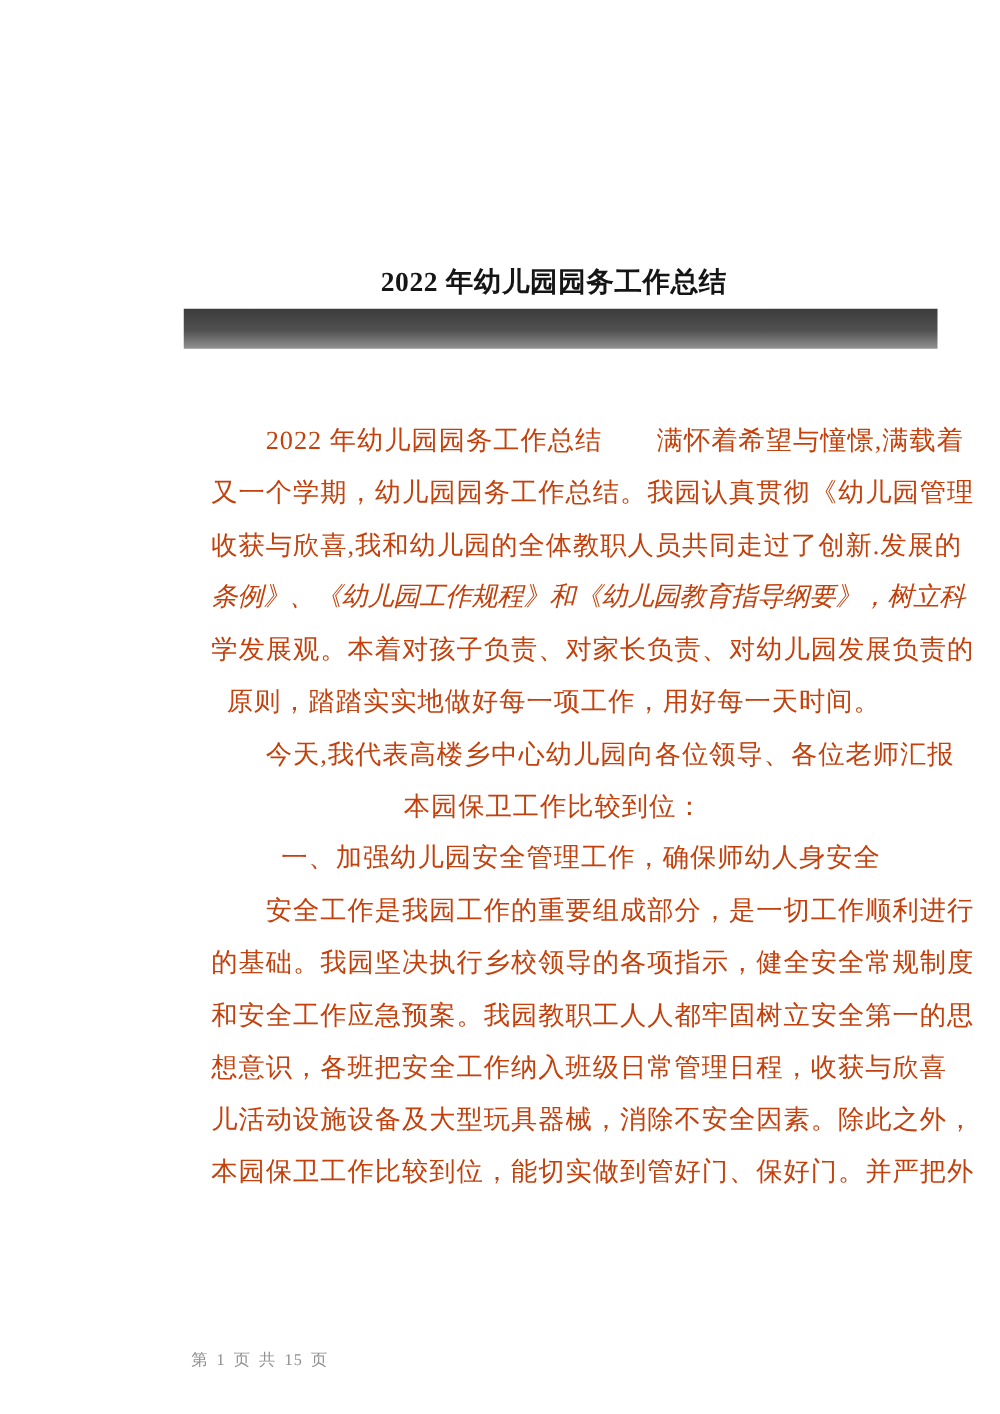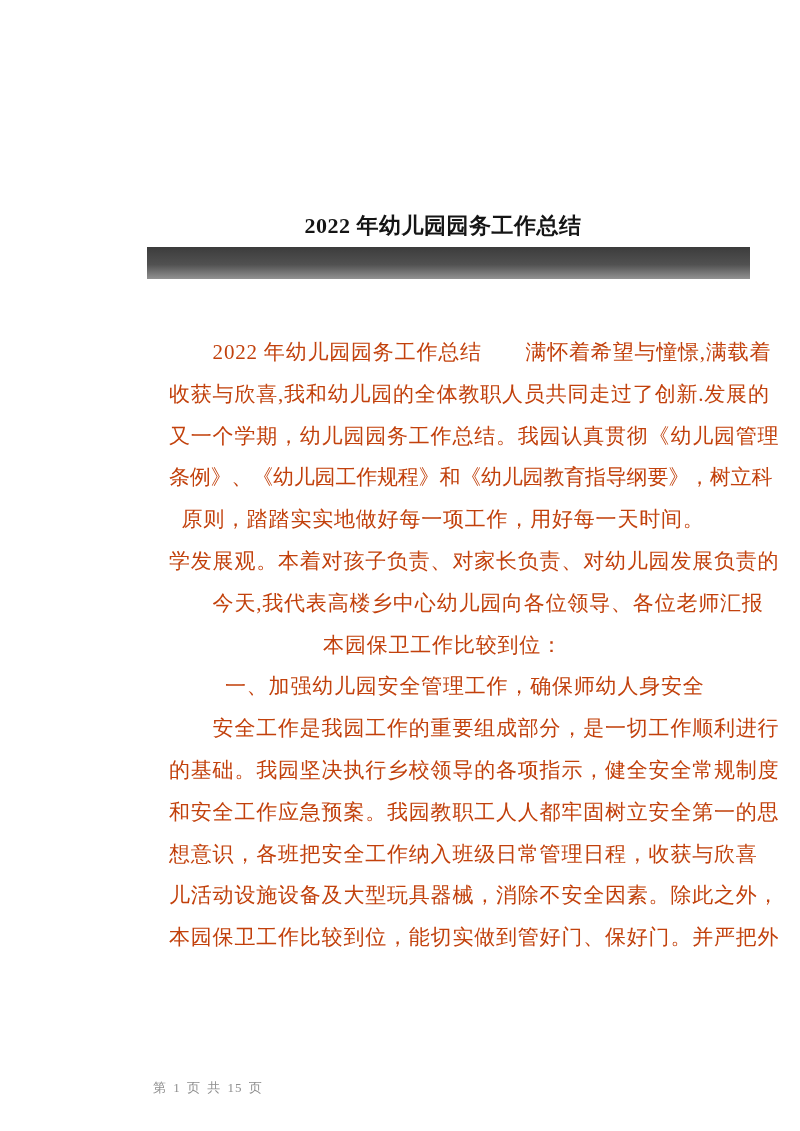--- a/index.html
+++ b/index.html
@@ -41,21 +41,21 @@
     letter-spacing: 0.8px;
     color: #c2410c;
     text-align: center;
   }
   .text-line {
     height: 41.8px;
     line-height: 41.8px;
     white-space: nowrap;
   }
   .text-line.indent { text-indent: 43.6px; }
-  .text-line.tight { letter-spacing: -0.2px; }
+  .text-line.tight { letter-spacing: -0.2px; font-style: italic; }
   .page-footer {
     position: absolute;
     top: 1031px;
     left: 105px;
     width: 612px;
     font-size: 13px;
     line-height: 18px;
     color: #8f8f8f;
     letter-spacing: 1px;
     word-spacing: 2px;
@@ -65,25 +65,25 @@
 <body>
 
 <div class="page">
 
   <h1 class="doc-title">2022 年幼儿园园务工作总结</h1>
 
   <div class="divider"></div>
 
   <div class="doc-body">
     <div class="text-line indent">2022 年幼儿园园务工作总结　　满怀着希望与憧憬,满载着</div>
+    <div class="text-line">又一个学期，幼儿园园务工作总结。我园认真贯彻《幼儿园管理</div>
     <div class="text-line">收获与欣喜,我和幼儿园的全体教职人员共同走过了创新.发展的</div>
-    <div class="text-line">又一个学期，幼儿园园务工作总结。我园认真贯彻《幼儿园管理</div>
     <div class="text-line tight">条例》、《幼儿园工作规程》和《幼儿园教育指导纲要》，树立科</div>
+    <div class="text-line">学发展观。本着对孩子负责、对家长负责、对幼儿园发展负责的</div>
     <div class="text-line">原则，踏踏实实地做好每一项工作，用好每一天时间。</div>
-    <div class="text-line">学发展观。本着对孩子负责、对家长负责、对幼儿园发展负责的</div>
     <div class="text-line indent">今天,我代表高楼乡中心幼儿园向各位领导、各位老师汇报</div>
     <div class="text-line">本园保卫工作比较到位：</div>
     <div class="text-line indent">一、加强幼儿园安全管理工作，确保师幼人身安全</div>
     <div class="text-line indent">安全工作是我园工作的重要组成部分，是一切工作顺利进行</div>
     <div class="text-line">的基础。我园坚决执行乡校领导的各项指示，健全安全常规制度</div>
     <div class="text-line">和安全工作应急预案。我园教职工人人都牢固树立安全第一的思</div>
     <div class="text-line">想意识，各班把安全工作纳入班级日常管理日程，收获与欣喜</div>
     <div class="text-line">儿活动设施设备及大型玩具器械，消除不安全因素。除此之外，</div>
     <div class="text-line">本园保卫工作比较到位，能切实做到管好门、保好门。并严把外</div>
   </div>

